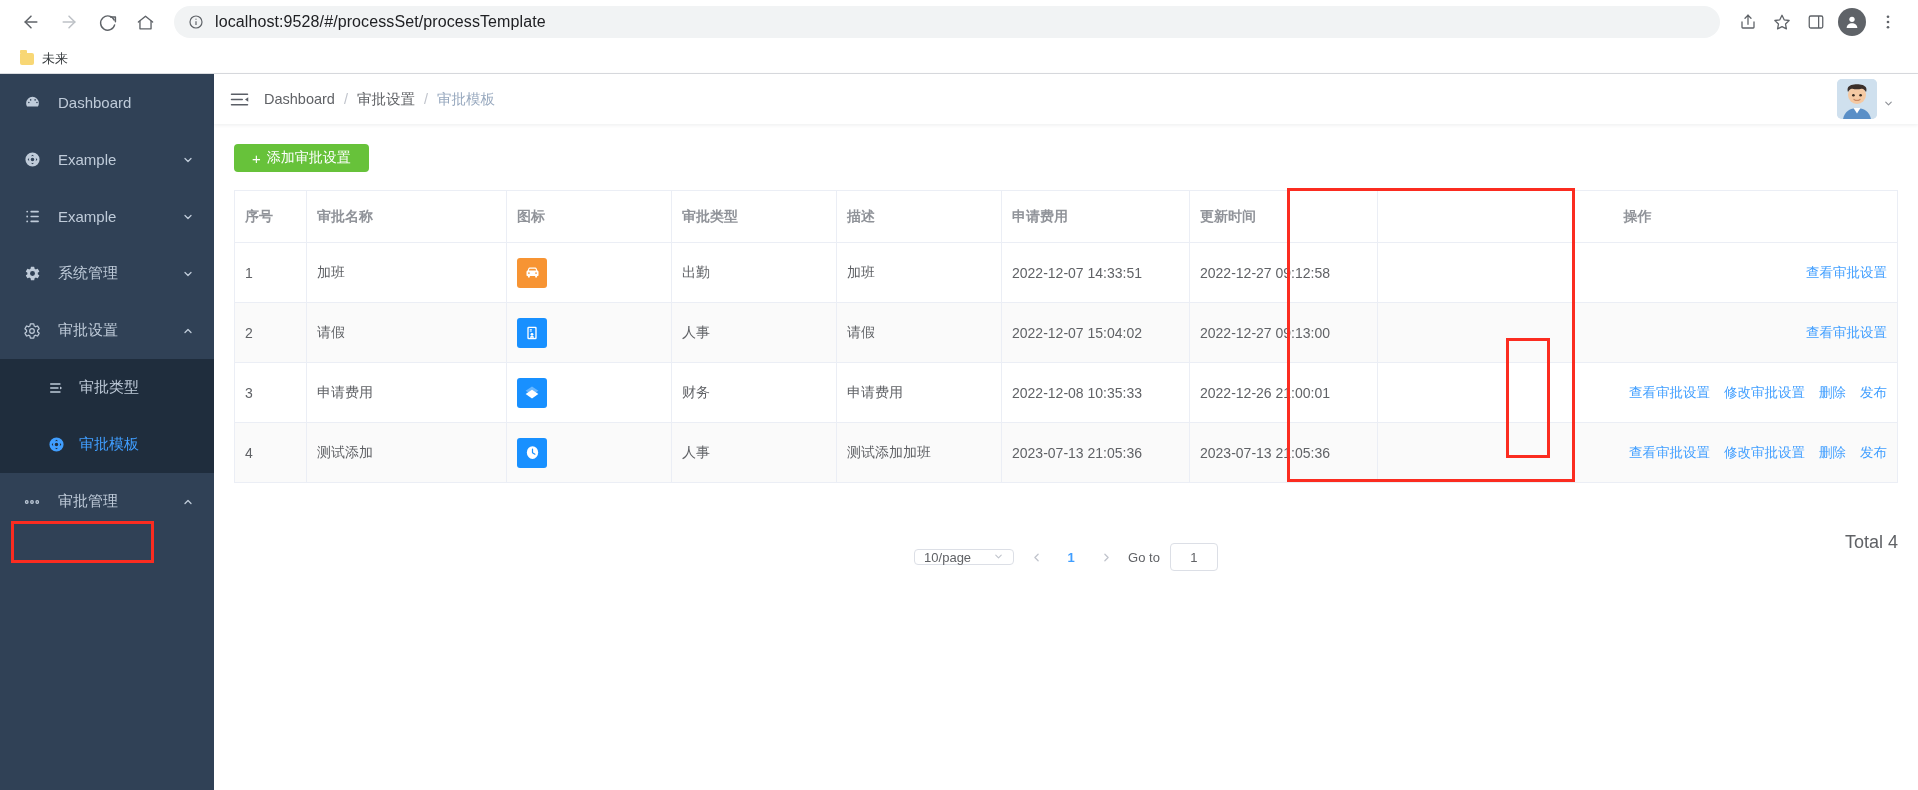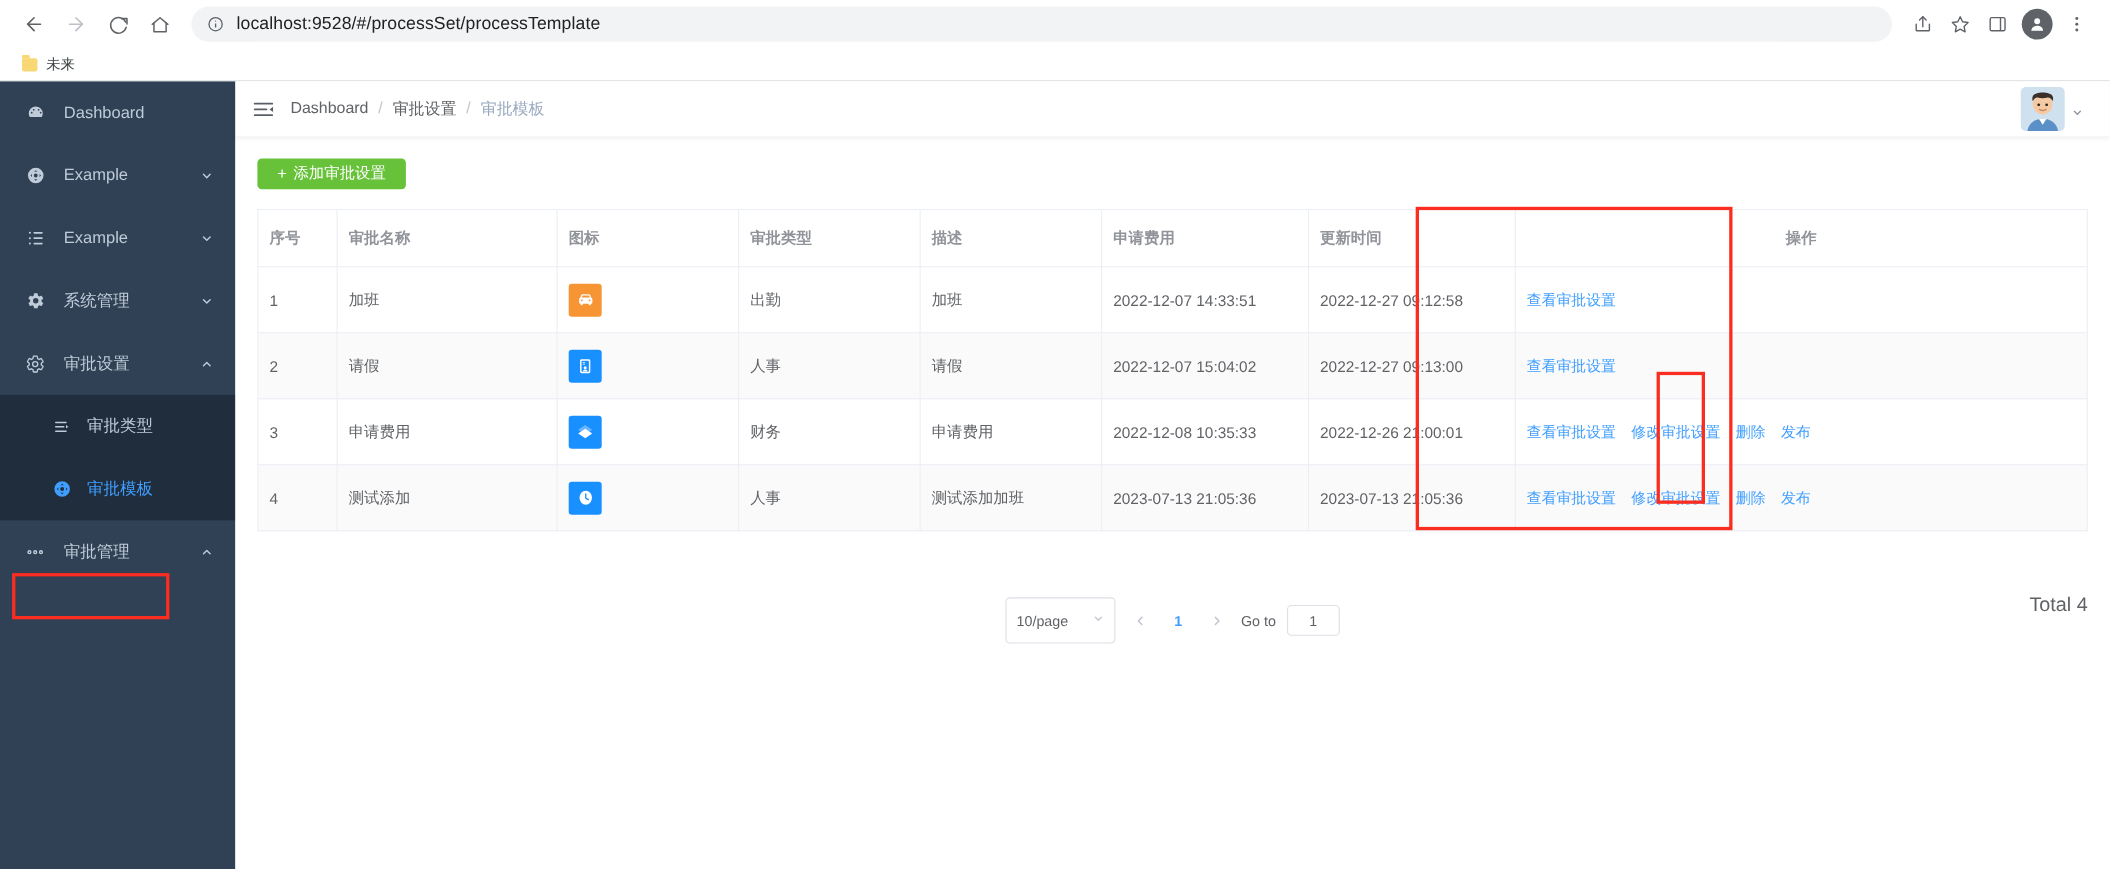--- a/index.html
+++ b/index.html
@@ -163,32 +163,32 @@
   table.el-table td:first-child { border-left: 1px solid #ebeef5; }
   table.el-table tbody tr:nth-child(even) { background: #fafafa; }
   table.el-table th.center, table.el-table td.center { text-align: center; }
 
   .badge-icon {
     width: 30px; height: 30px; border-radius: 3px;
     display: flex; align-items: center; justify-content: center;
     color: #fff;
   }
 
-  .op-links { display: flex; align-items: center; justify-content: flex-start;
+  .op-links { display: flex; align-items: center; justify-content: flex-end;
               gap: 14px; }
   .op-link { color: #409eff; font-size: 13.5px; cursor: pointer; }
 
   
   .pagination {
     margin-top: 30px; display: flex; align-items: center;
     justify-content: center; gap: 10px; font-size: 13px; color: #606266;
     position: relative;
   }
   .page-size {
-    height: 42px; min-width: 100px; border: 1px solid #dcdfe6;
+    height: 16px; min-width: 100px; border: 1px solid #dcdfe6;
     border-radius: 4px; display: flex; align-items: center;
     justify-content: space-between; padding: 0 9px; gap: 10px;
     color: #606266; font-size: 13px; cursor: pointer; background: #fff;
   }
   .page-size .chev { color: #c0c4cc; font-size: 10px; }
   .pg-arrow { width: 24px; height: 28px; display: flex; align-items: center;
               justify-content: center; color: #c0c4cc; cursor: pointer;
               font-size: 13px; }
   .pg-num { min-width: 26px; height: 28px; display: flex; align-items: center;
             justify-content: center; color: #409eff; font-weight: bold;

